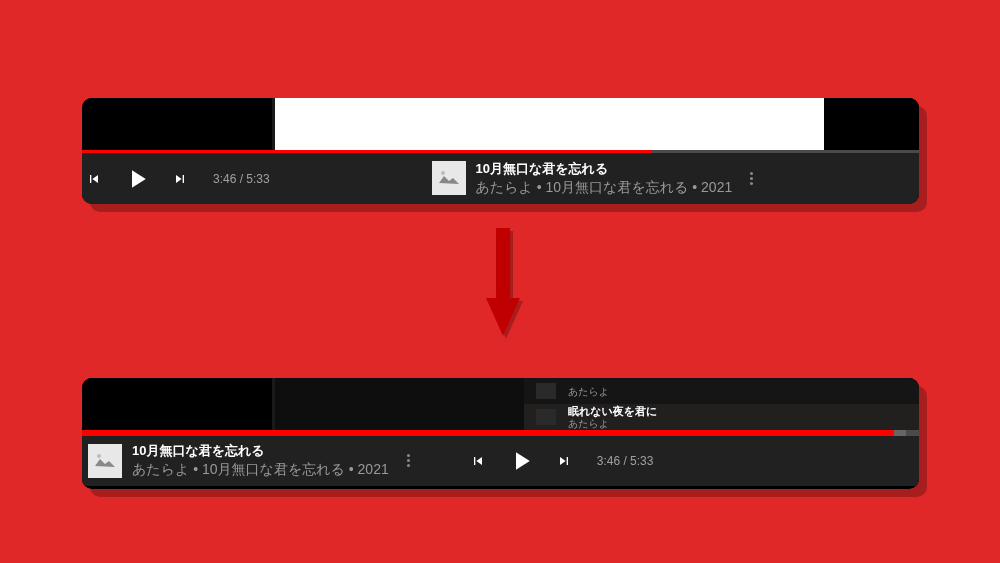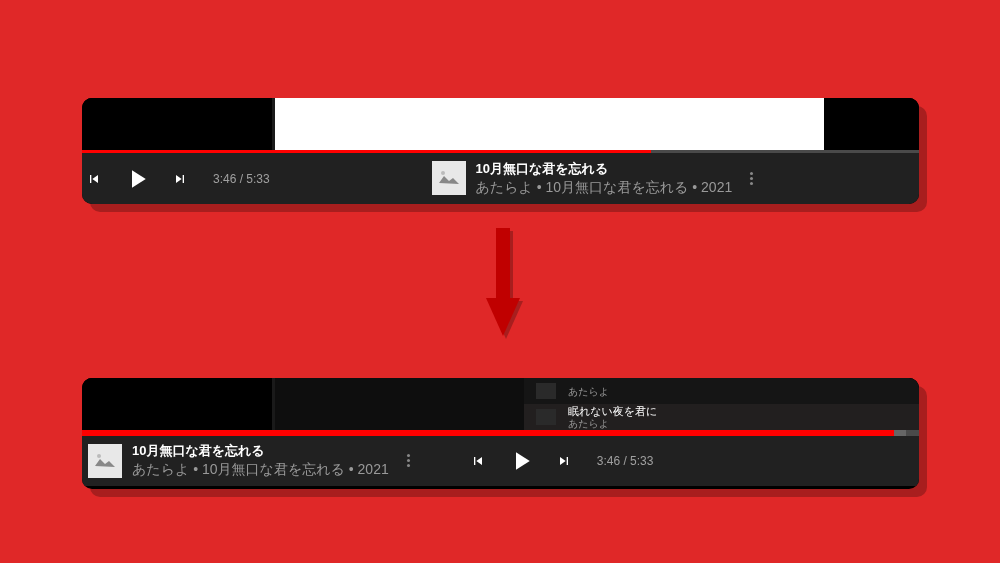--- a/index.html
+++ b/index.html
@@ -66,21 +66,21 @@
     }
     .queue-lines {
       display: flex;
       flex-direction: column;
       justify-content: center;
       line-height: 1;
     }
     .queue-title {
       color: #fff;
       font-size: 11px;
-      font-weight: normal;
+      font-weight: bold;
     }
     .queue-artist {
       color: #999;
       font-size: 10px;
       margin-top: 2px;
     }
     .queue-item:first-child .queue-title { display: none; }
     
     .progress {
       height: 3px;

